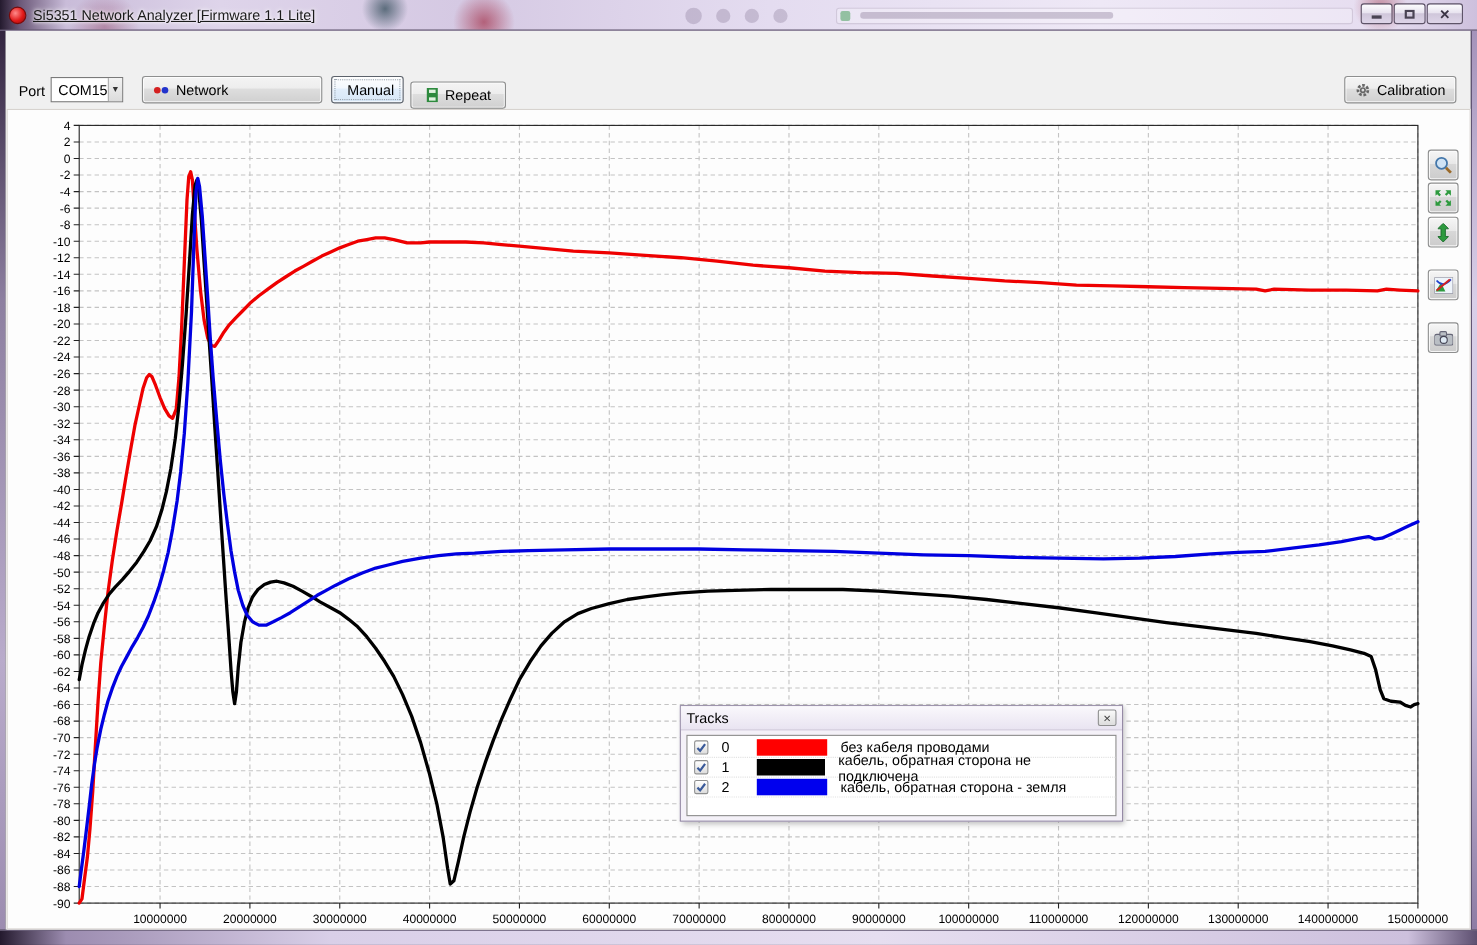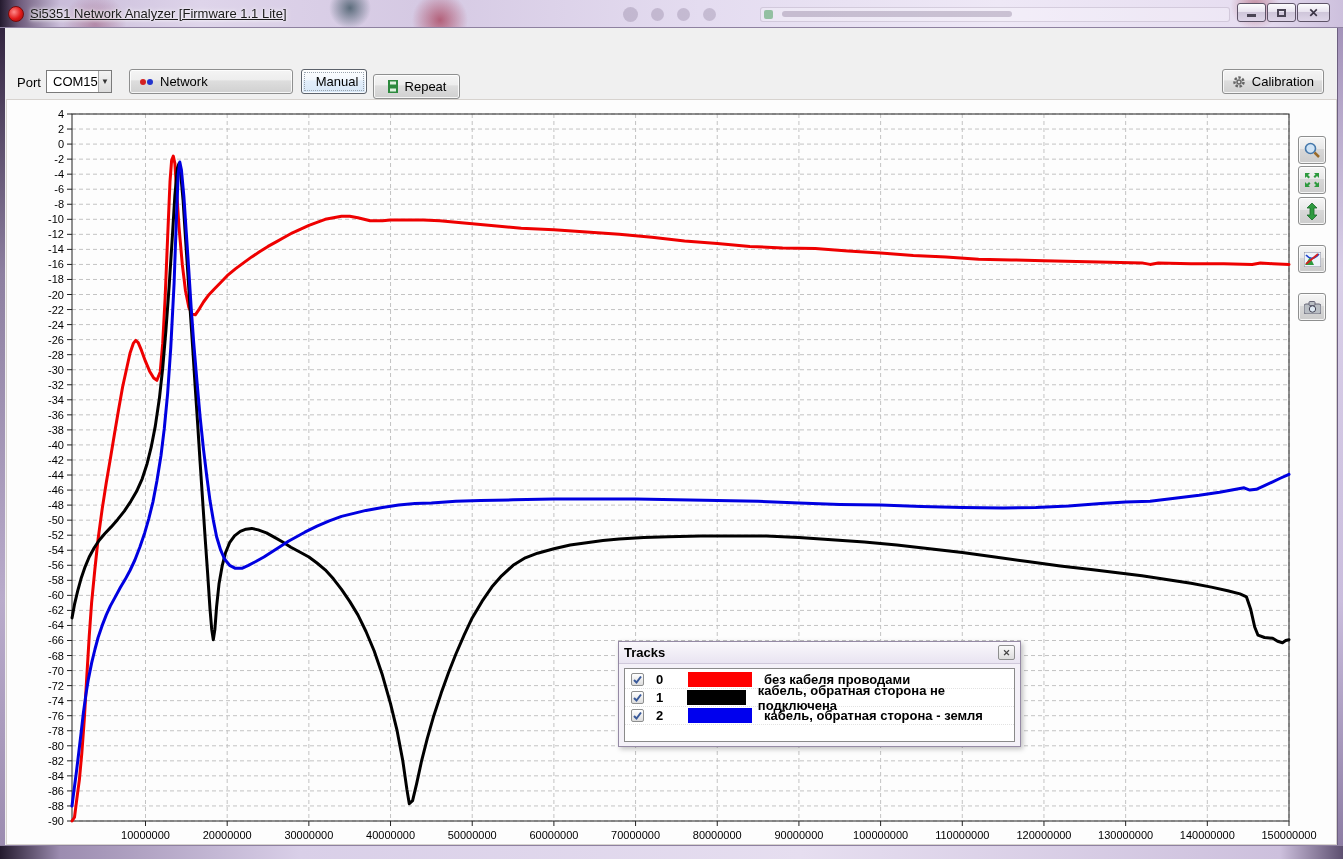--- a/index.html
+++ b/index.html
@@ -88,21 +88,21 @@
     border:1px solid #a9a9a9; box-shadow:1px 1px 2px rgba(0,0,0,.15);
     display:flex; align-items:center; justify-content:flex-end; padding-right:7px;
     font-size:15px; font-weight:bold; color:#2b7cd3; }
   .side-btn { position:absolute; left:1291px; width:28px; height:28px; border:1px solid #8e8f8f;
     border-radius:3px; background:linear-gradient(#f6f6f6,#e8e8e8 45%,#d8d8d8 46%,#cccccc);
     box-shadow:inset 0 0 0 1px rgba(255,255,255,.8);
     display:flex; align-items:center; justify-content:center; }
 
   
   #tracks { left:611px; top:541px; width:403px; height:106px; background:#f4f1f8;
-    border:1px solid #958aa5; box-shadow:2px 2px 5px rgba(0,0,0,.25);font-weight:bold; }
+    border:1px solid #958aa5; box-shadow:2px 2px 5px rgba(0,0,0,.25); }
   #tracks-titlebar { position:relative; height:22px; display:flex; align-items:center; padding:0 5px;
     background:linear-gradient(#faf8fc,#e9e4f1); border-bottom:1px solid #cfc8da; }
   #tracks-close { margin-left:auto; width:17px; height:15px; border:1px solid #8e8f8f; border-radius:2px;
     background:linear-gradient(#fafafa,#ddd); display:flex; align-items:center; justify-content:center;
     font-size:9px; color:#444; }
   #tracks-list { position:absolute; left:5px; top:26px; width:391px; height:74px;
     background:#fff; border:1px solid #8a8a8a; padding:2px 0; }
   .track-row { display:flex; align-items:center; height:18px; padding:0 6px;
     border-bottom:1px dotted #e2e2e2; }
   .cbx { width:13px; height:13px; border:1px solid #8e8f8f; border-radius:2px;

